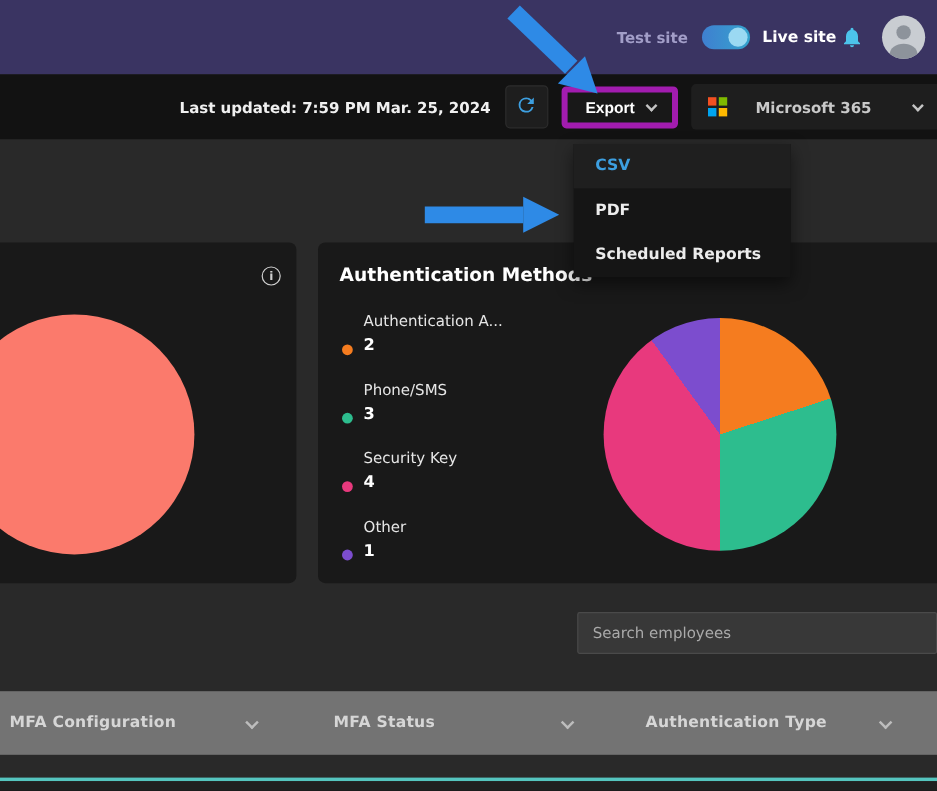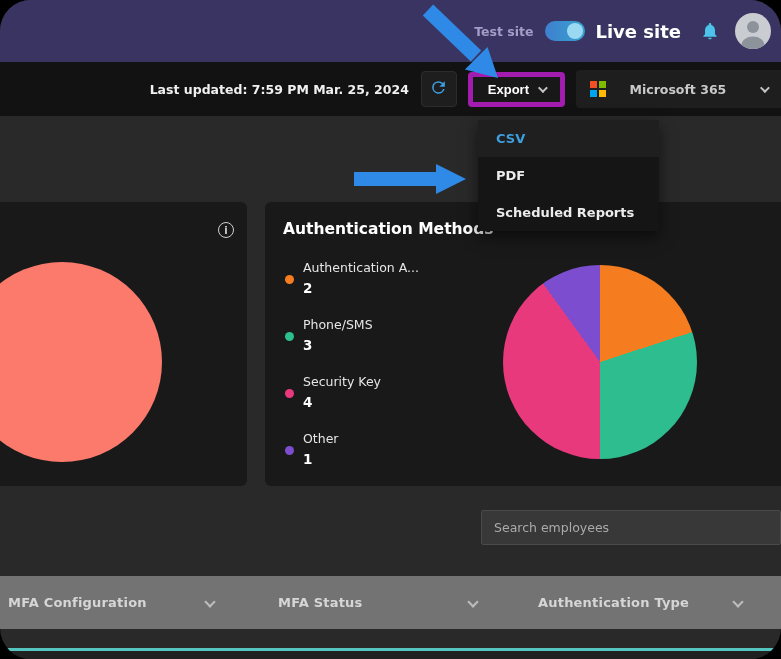--- a/index.html
+++ b/index.html
@@ -1,27 +1,27 @@
 <!DOCTYPE html>
 <html><head>
 <meta charset="utf-8">
 <style>
   * { margin:0; padding:0; box-sizing:border-box; }
   body { background:#000; font-family:"DejaVu Sans", sans-serif; }
-  .app { position:relative; width:781px; height:659px; overflow:hidden; background:#292929;border-radius:31px; }
+  .app { position:relative; width:781px; height:659px; overflow:hidden; background:#292929; }
 
   
   .topbar { position:absolute; left:0; top:0; width:781px; height:62px; background:#3a3462;
             display:flex; align-items:center; justify-content:flex-end; padding-right:10px; }
   .test-site { color:#a29ec8; font-size:12.5px; font-weight:600; margin-right:12px; }
   .toggle { position:relative; width:40px; height:20px; border-radius:10px;
             background:linear-gradient(90deg,#3f7fd0,#35a3cd); margin-right:10px; cursor:pointer; }
   .toggle .knob { position:absolute; right:2px; top:2px; width:16px; height:16px; border-radius:50%;
                   background:#9bd9f2; }
-  .live-site { color:#ffffff; font-size:18px; font-weight:700; margin-right:18px; }
+  .live-site { color:#ffffff; font-size:13px; font-weight:700; margin-right:2px; }
   .bell { width:22px; height:22px; margin-right:14px; display:flex; align-items:center; justify-content:center; cursor:pointer; }
   .avatar { width:36px; height:36px; border-radius:50%; background:#c9cdd2; overflow:hidden;
             display:flex; align-items:flex-end; justify-content:center; cursor:pointer; }
 
   
   .toolbar { position:absolute; left:0; top:62px; width:781px; height:54px; background:#121212;
              display:flex; align-items:center; justify-content:flex-end; }
   .updated { color:#f0f0f0; font-size:12.5px; font-weight:700; margin-right:12px; white-space:nowrap; }
   .refresh-btn { width:36px; height:36px; background:#1e1e1e; border:1px solid #2c2c2c; border-radius:4px;
                  display:flex; align-items:center; justify-content:center; cursor:pointer; margin-right:11px; }
@@ -48,21 +48,21 @@
   .card { position:absolute; background:#191919; border-radius:6px; overflow:hidden; }
   .card-left { left:-60px; top:202px; width:307px; height:284px; }
   .info-icon { position:absolute; right:13px; top:20px; width:16px; height:16px; border:1.5px solid #cfcfcf;
                border-radius:50%; color:#cfcfcf; font-size:10px; font-weight:700;
                display:flex; align-items:center; justify-content:center; }
   .pie { border-radius:50%; position:absolute; }
   .pie-left { left:22px; top:60px; width:200px; height:200px; }
   .card-right { left:265px; top:202px; width:540px; height:284px; }
   .card-title { position:absolute; left:18px; top:18px; color:#ffffff; font-size:15.5px; font-weight:700; }
   .legend { position:absolute; left:20px; top:58px; }
-  .legend-item { display:flex; align-items:center; gap:9px; margin-bottom:21px; }
+  .legend-item { display:flex; align-items:flex-end; gap:9px; margin-bottom:21px; }
   .legend-dot { width:9px; height:9px; border-radius:50%; margin-top:3px; flex:0 0 auto; }
   .legend-label { color:#e6e6e6; font-size:12.5px; line-height:15px; }
   .legend-value { color:#ffffff; font-size:13.5px; font-weight:700; margin-top:5px; }
   .pie-right { left:238px; top:63px; width:194px; height:194px; }
 
   
   .search-input { position:absolute; left:481px; top:510px; width:300px; height:35px; background:#383838;
                   border:1px solid #4a4a4a; border-radius:2px; color:#dddddd; font-size:12.5px;
                   padding:0 12px; font-family:"DejaVu Sans", sans-serif; outline:none; }
   .search-input::placeholder { color:#aaaaaa; }

